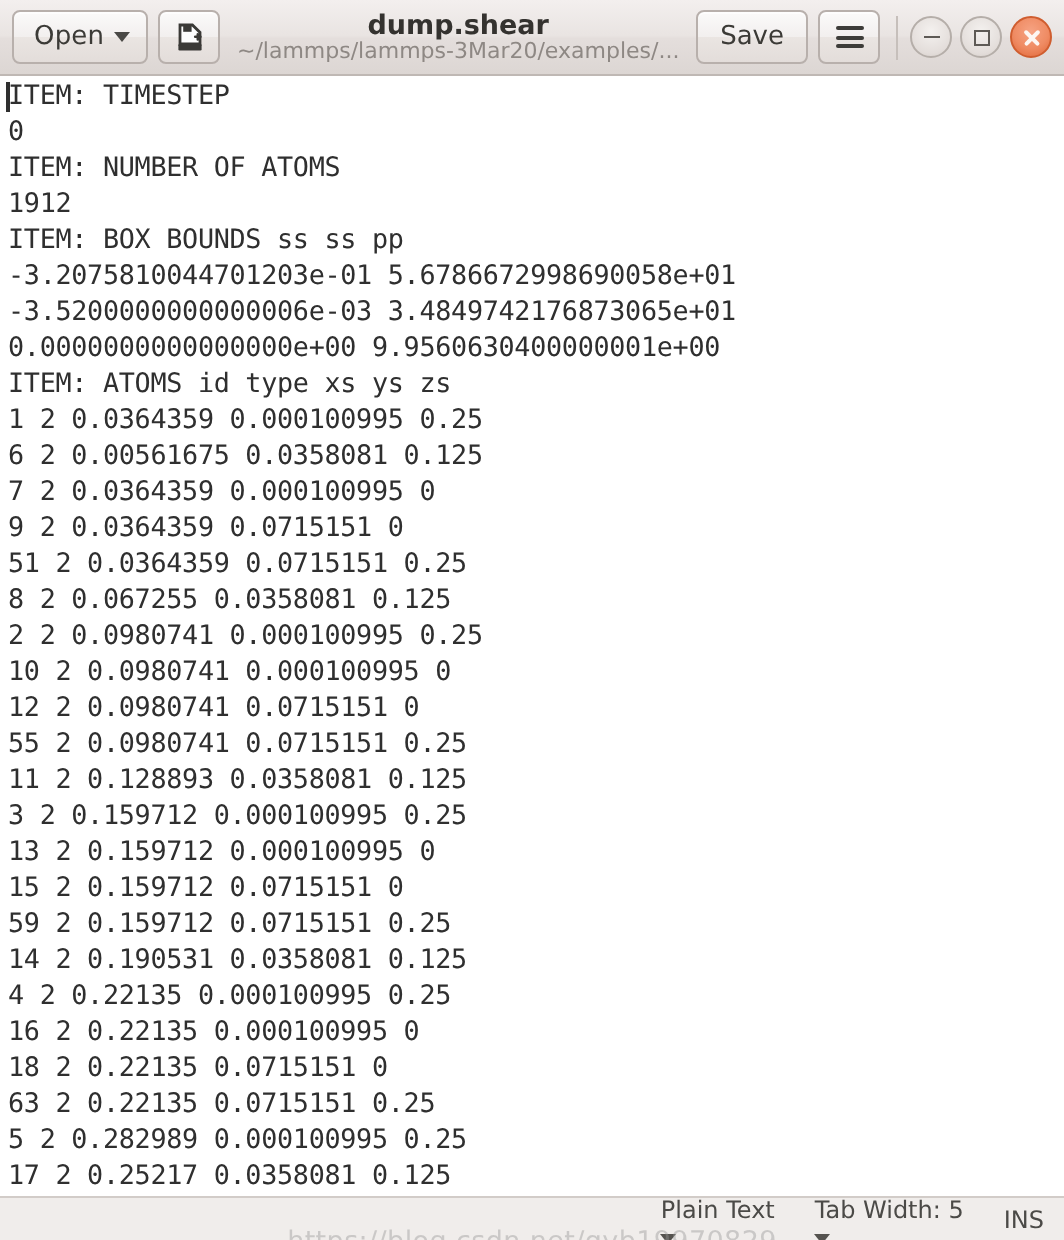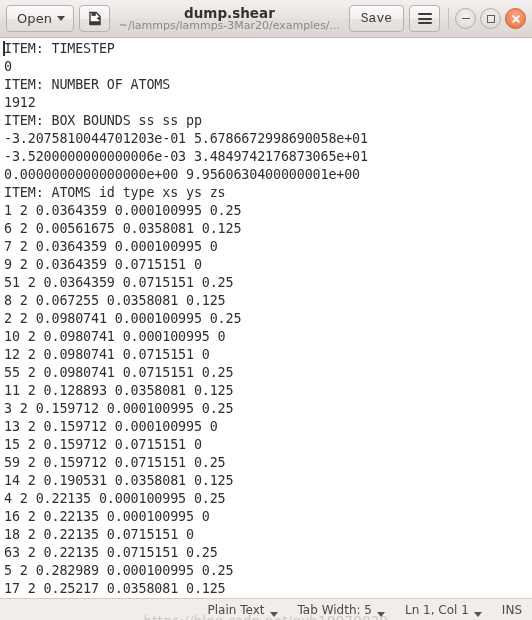--- a/index.html
+++ b/index.html
@@ -92,21 +92,20 @@
     font-size: 11px;
     color: #8e8884;
     white-space: nowrap;
     margin-top: 0;
   }
 
   .btn-save {
     padding: 0 11px;
     margin-right: 5px;
     font-size: 13px;
-    font-family: Liberation Mono, monospace;
   }
 
   .btn-burger {
     width: 31px;
     min-width: 31px;
     margin-right: 6px;
   }
   .burger-glyph {
     width: 14px;
     height: 11px;
@@ -191,25 +190,26 @@
     align-items: center;
     justify-content: center;
     gap: 0px;
     box-sizing: border-box;
     font-size: 12px;
     color: #4b4a47;
     padding: 0 8px;
   }
   .sb-item {
     display: flex;
-    align-items: flex-end;
+    align-items: flex-start;
     gap: 5px;
     padding: 0 10px;
     white-space: nowrap;
     cursor: default;
+    flex-direction: column;
   }
   .sb-caret {
     width: 0; height: 0;
     border-left: 4px solid transparent;
     border-right: 4px solid transparent;
     border-top: 5px solid #55534f;
   }
   .sb-ins { padding-right: 2px; }
   .sb-spacer { flex: 1; }
 
@@ -290,24 +290,20 @@
     <div class="sb-item">
       <span>Plain Text</span>
       <span class="sb-caret"></span>
     </div>
 
     <div class="sb-item">
       <span>Tab Width: 5</span>
       <span class="sb-caret"></span>
     </div>
 
-    <div class="sb-item">
-      <span>Ln 1, Col 1</span>
-      <span class="sb-caret"></span>
-    </div>
 
     <div class="sb-item sb-ins">
       <span>INS</span>
     </div>
 
     <div class="watermark">https://blog.csdn.net/qyb19970829</div>
   </div>
 
 </div>
 

